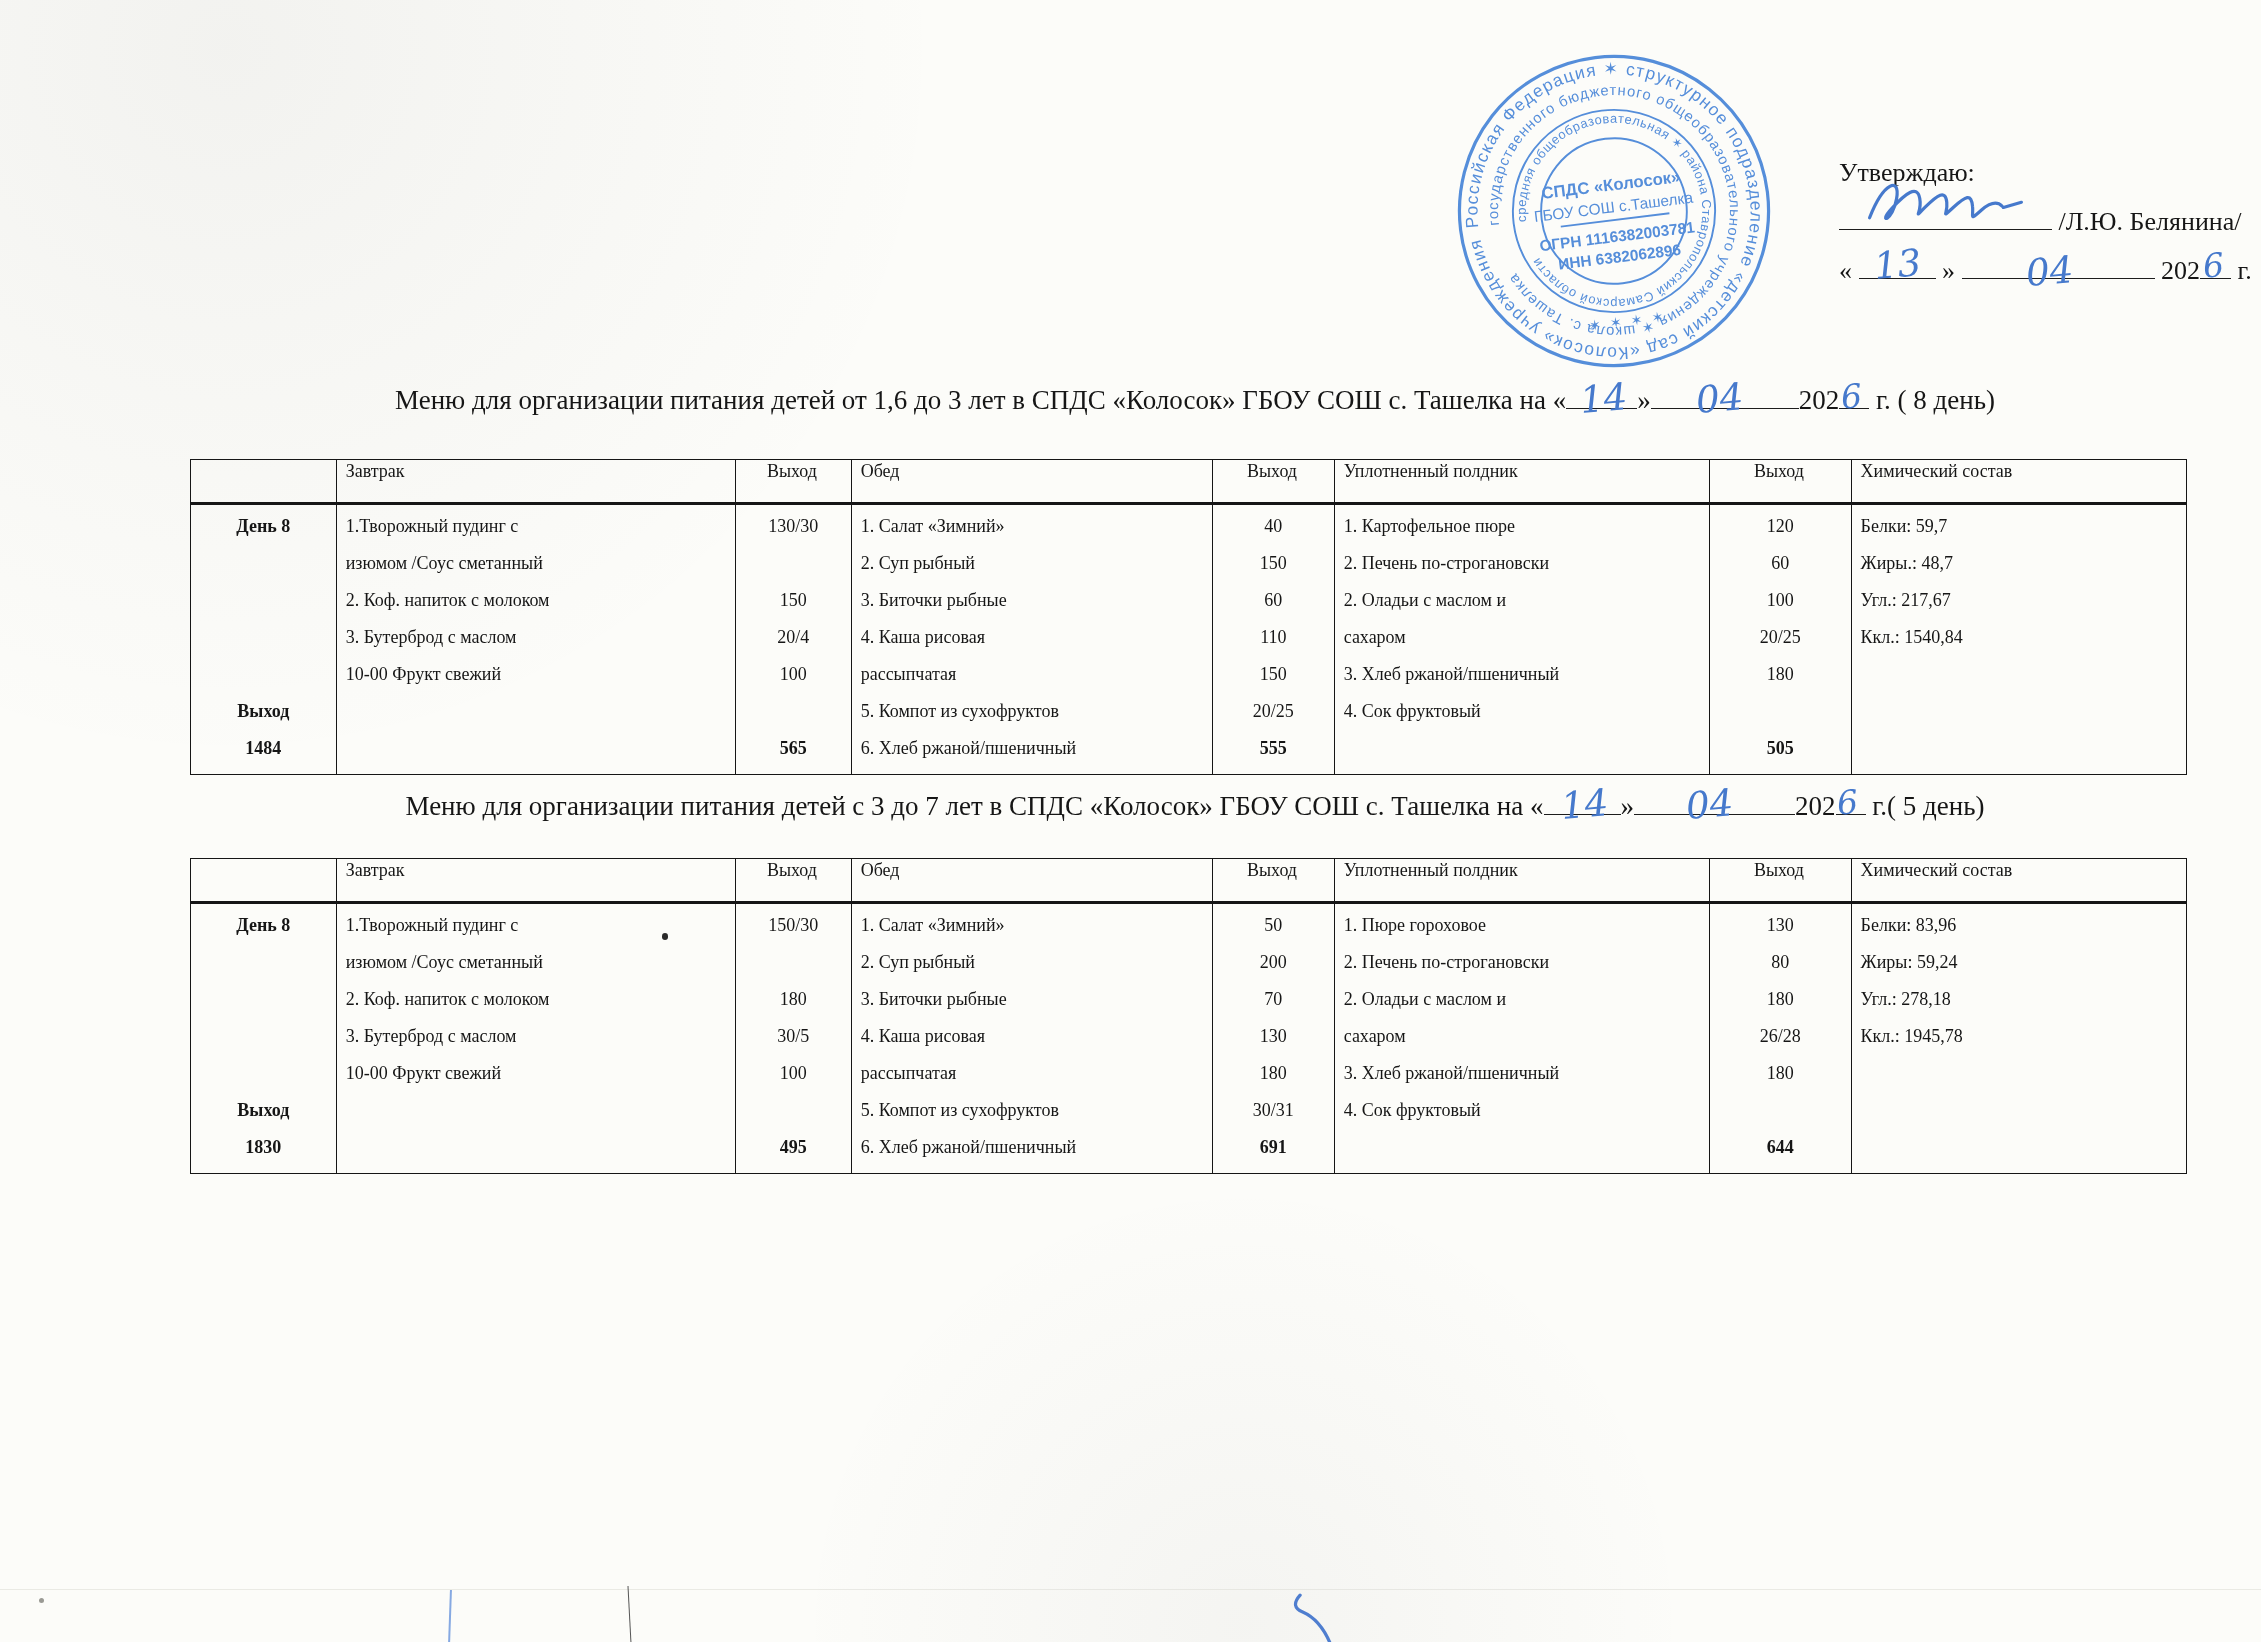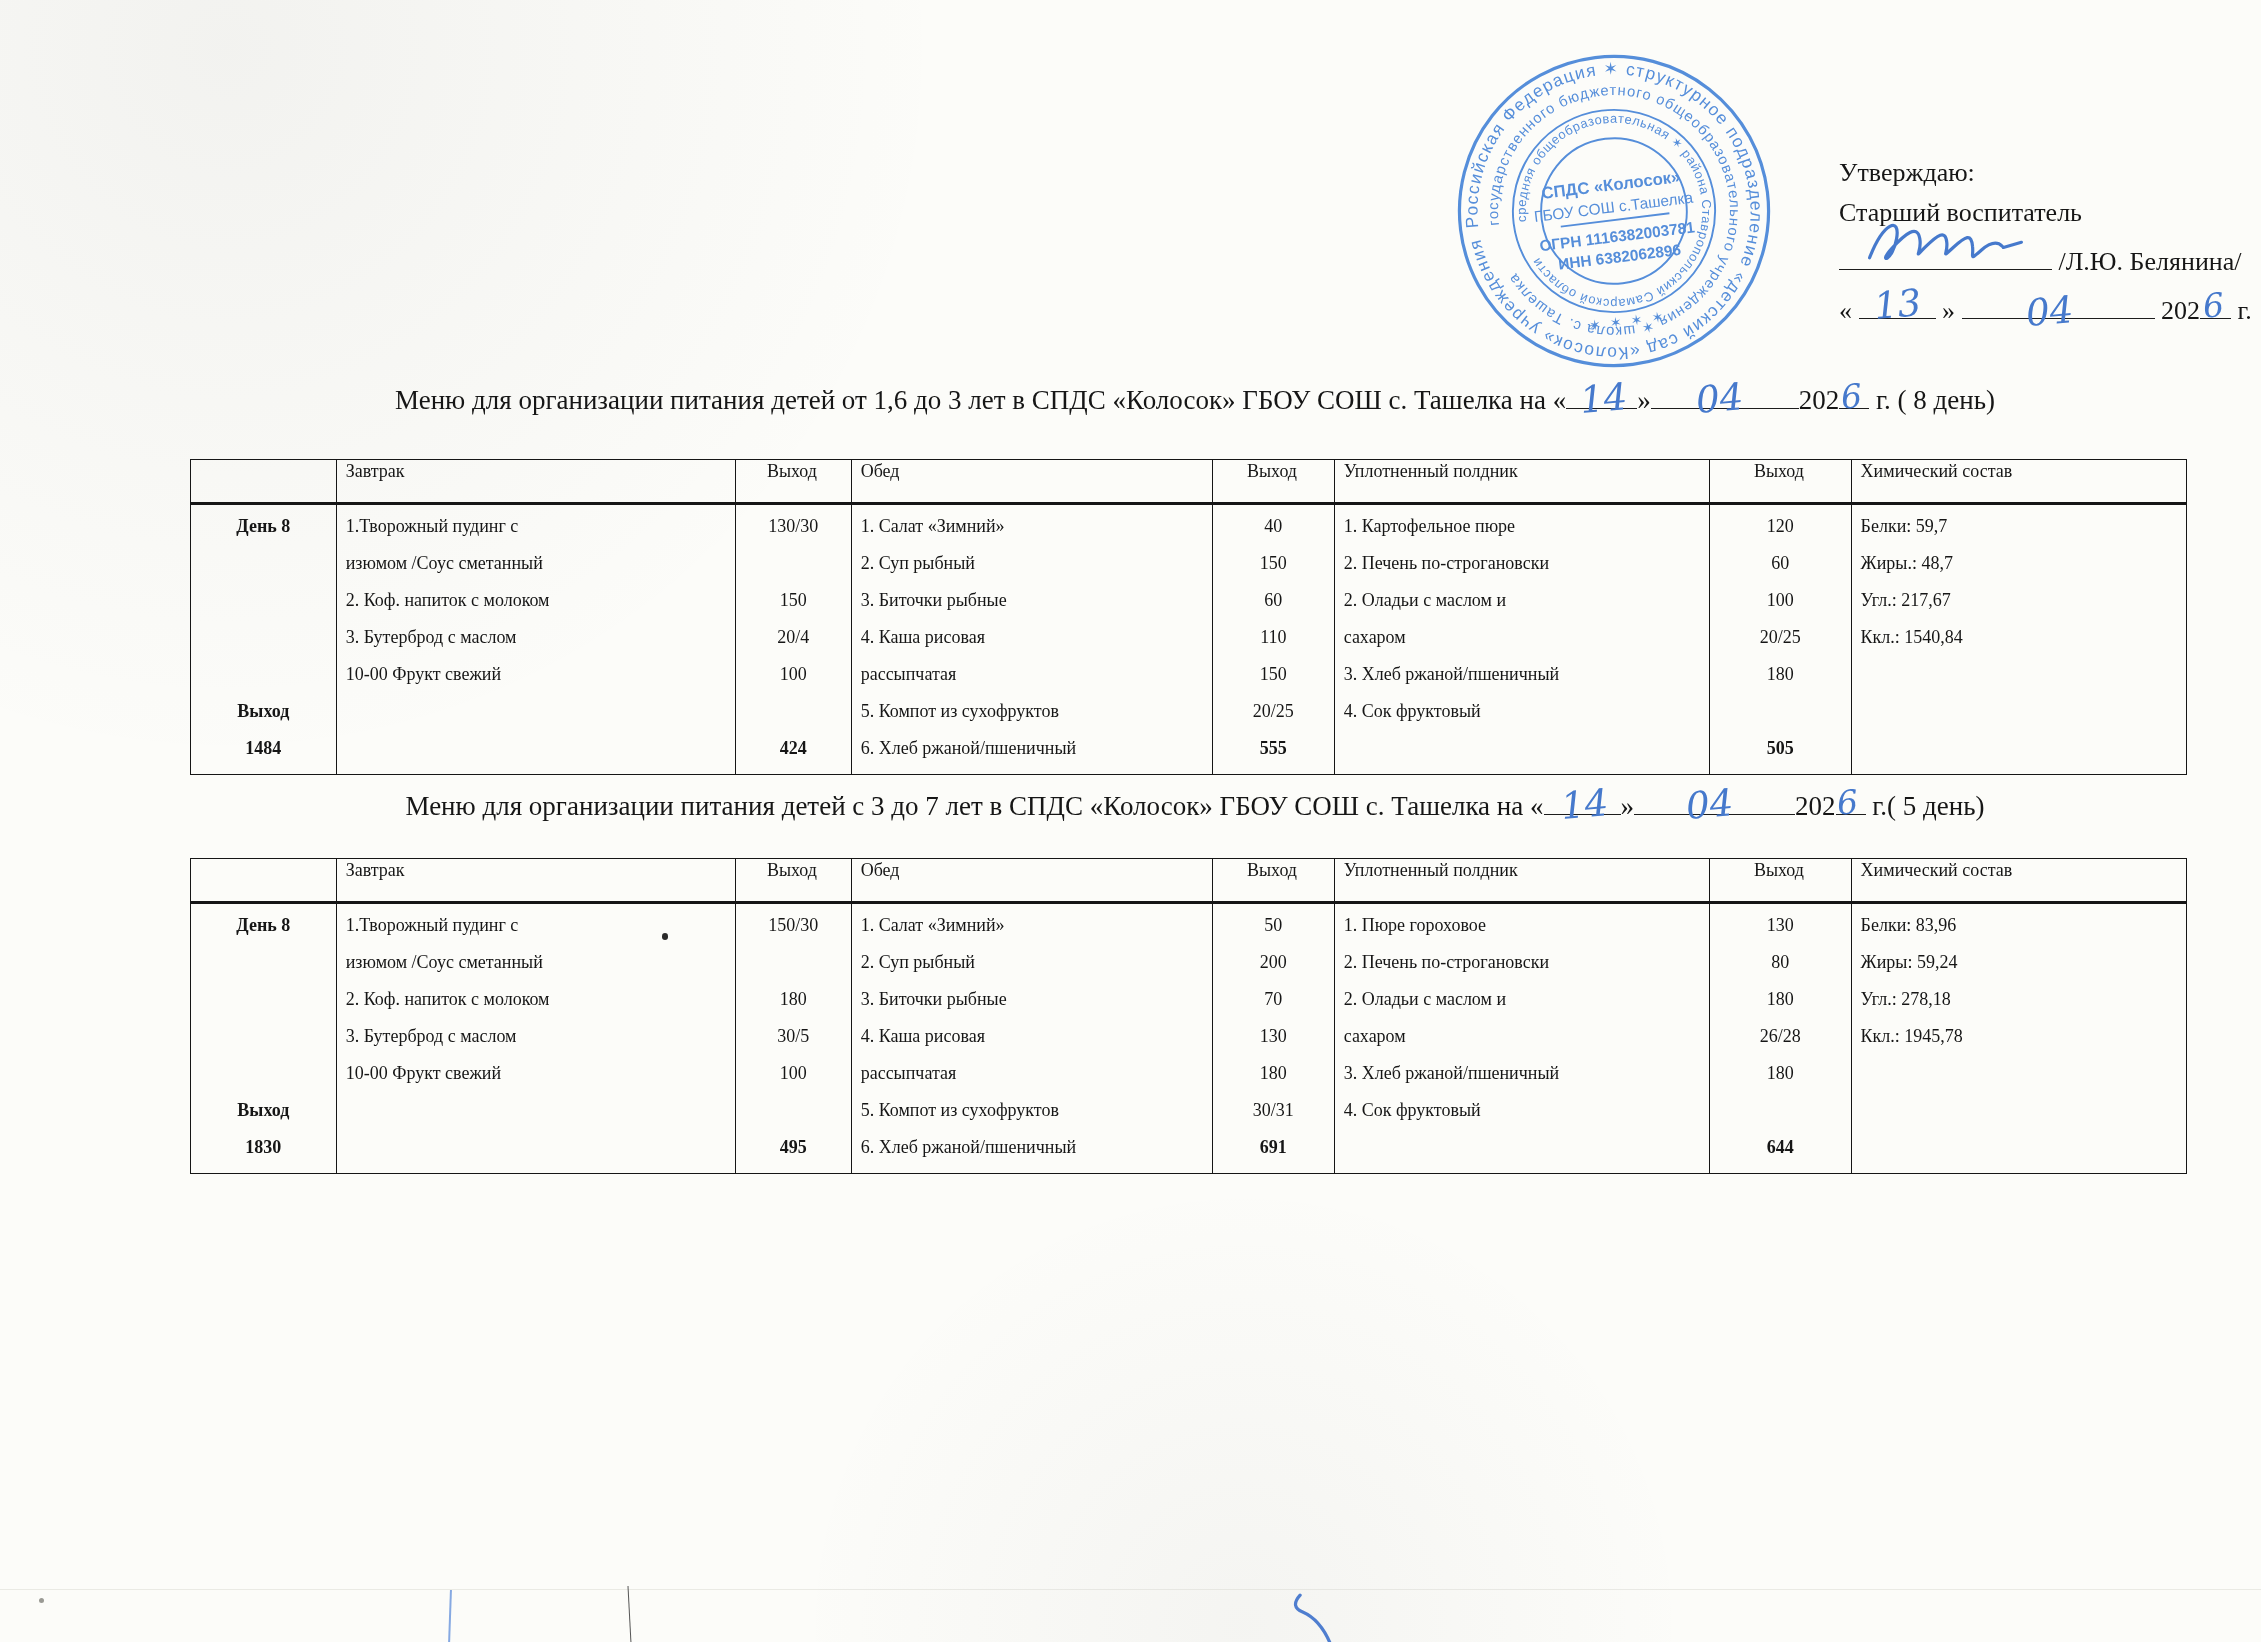--- a/index.html
+++ b/index.html
@@ -66,21 +66,20 @@
   <text x="250" y="218" text-anchor="middle" fill="#3f7fd6" font-size="26" font-weight="bold" font-family="Liberation Sans, sans-serif">СПДС «Колосок»</text>
   <text x="250" y="252" text-anchor="middle" fill="#3f7fd6" font-size="24" font-family="Liberation Sans, sans-serif">ГБОУ СОШ с.Ташелка</text>
   <line x1="165" y1="264" x2="335" y2="264" stroke="#3f7fd6" stroke-width="3"></line>
   <text x="250" y="298" text-anchor="middle" fill="#3f7fd6" font-size="24" font-weight="bold" font-family="Liberation Sans, sans-serif">ОГРН 1116382003781</text>
   <text x="250" y="330" text-anchor="middle" fill="#3f7fd6" font-size="24" font-weight="bold" font-family="Liberation Sans, sans-serif">ИНН 6382062896</text>
   <text x="250" y="430" text-anchor="middle" fill="#3f7fd6" font-size="22" letter-spacing="4" font-family="Liberation Sans, sans-serif">✶ ✶ ✶ ✶</text>
 </svg>
 
 <div class="approval">
   <div>Утверждаю:</div>
-  <div>Старший воспитатель</div>
   <div class="sig-row">
     <span class="uline" style="width:213px">
       <svg class="sig-svg" width="193" height="62" viewBox="0 0 300 96">
         <path d="M18,74 C40,18 66,10 60,44 C54,80 30,84 52,60 C74,36 92,22 96,44 C100,66 84,78 104,58 C124,38 136,30 138,50 C140,68 128,76 148,58 C168,40 176,36 178,56 C180,72 172,80 192,62 C206,50 216,48 224,56" fill="none" stroke="#4679cc" stroke-width="5" stroke-linecap="round"></path>
         <path d="M226,58 l28,-8" fill="none" stroke="#4679cc" stroke-width="5" stroke-linecap="round"></path>
       </svg>
     </span>
     <span>/Л.Ю. Белянина/</span>
   </div>
   <div class="sig-row">
@@ -150,21 +149,21 @@
           <div class="ln"></div>
           <div class="ln"></div>
         </td>
     <td class="c-out">
           <div class="ln">130/30</div>
           <div class="ln"></div>
           <div class="ln">150</div>
           <div class="ln">20/4</div>
           <div class="ln">100</div>
           <div class="ln"></div>
-          <div class="ln">424</div>
+          <div class="ln">565</div>
         </td>
     <td class="c-text">
           <div class="ln">1. Салат «Зимний»</div>
           <div class="ln">2. Суп рыбный</div>
           <div class="ln">3. Биточки рыбные</div>
           <div class="ln">4. Каша рисовая</div>
           <div class="ln">рассыпчатая</div>
           <div class="ln">5. Компот из сухофруктов</div>
           <div class="ln">6. Хлеб ржаной/пшеничный</div>
         </td>

